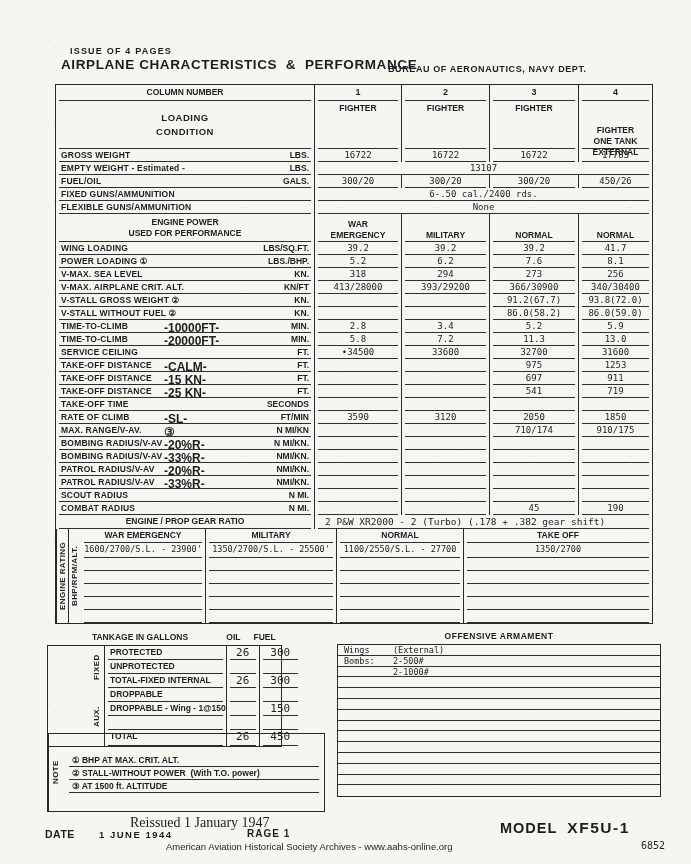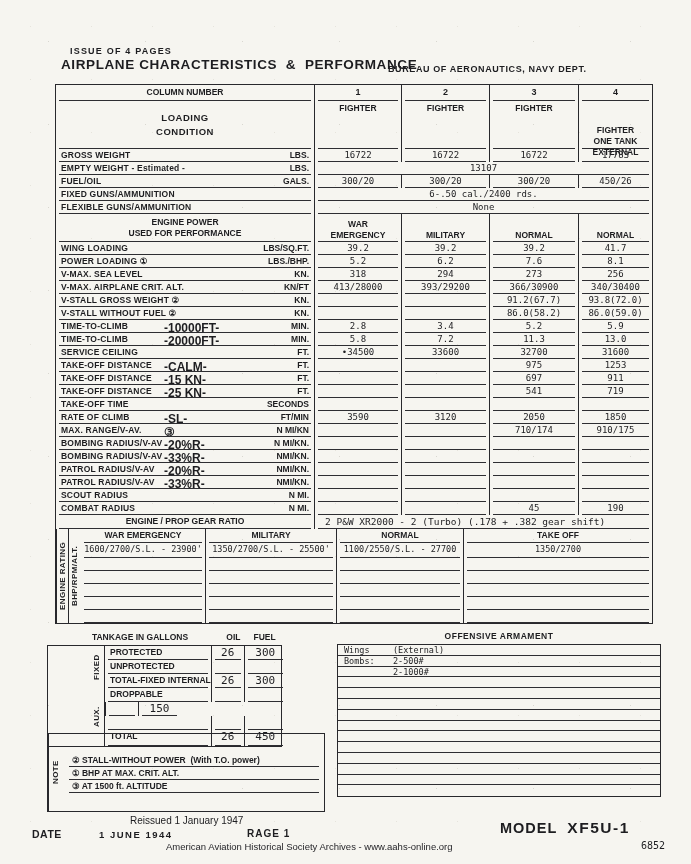--- a/index.html
+++ b/index.html
@@ -95,22 +95,22 @@
   .ab { position:absolute; left:55px; top:0; font-family:"DejaVu Sans Mono",monospace; font-size:8.5px; line-height:10px; }
 
   
   #note { position:absolute; left:47px; top:733px; width:278px; height:79px; border:1.5px solid #28282c; display:flex; }
   #nside { width:16px; border-right:1.2px solid #28282c; line-height:14px; }
   #nbody { flex:1; padding-top:20px; }
   .nrow { height:13px; margin:0 5px; border-bottom:1.1px solid #2e2e32; font-weight:700; font-size:8.5px;
           line-height:12px; padding-left:3px; white-space:pre; }
 
   
-  #reissue { left:130px; top:815px; font-family:Liberation Sans, sans-serif; font-size:10px; }
-  #dlab { left:32px; top:828px; font-size:10.5px; font-weight:700; letter-spacing:.5px; }
+  #reissue { left:130px; top:815px; font-family:Liberation Serif, serif; font-size:14px; }
+  #dlab { left:45px; top:828px; font-size:10.5px; font-weight:700; letter-spacing:.5px; }
   #dval { left:99px; top:829px; font-size:9.5px; font-weight:700; letter-spacing:1.5px; }
   #pnum { left:247px; top:828px; font-size:10px; font-weight:700; letter-spacing:1px; }
   #model { left:500px; top:819px; font-size:14.5px; font-weight:700; letter-spacing:1px; }
   #model .mv { font-size:15.5px; letter-spacing:1.5px; margin-left:10px; }
   #scannum { left:641px; top:840px; font-family:"DejaVu Sans Mono",monospace; font-size:10px; }
   #archive { left:166px; top:841px; font-size:9.5px; color:#26262a; }
 </style>
 </head>
 <body>
 
@@ -498,20 +498,21 @@
             <div class="tkl">TOTAL-FIXED INTERNAL</div>
             <div class="tko tkc">26</div>
             <div class="tkf tkc">300</div>
           </div>
         <div class="tkr">
             <div class="tkl">DROPPABLE</div>
             <div class="tko tkc"></div>
             <div class="tkf tkc"></div>
           </div>
         <div class="tkr">
+            <div class="tkl">DROPPABLE - Wing - 1@150</div>
             <div class="tko tkc"></div>
             <div class="tkf tkc">150</div>
           </div>
         <div class="tkr">
             <div class="tkl"></div>
             <div class="tko tkc"></div>
             <div class="tkf tkc"></div>
           </div>
         <div class="tkr tkT">
             <div class="tkl">TOTAL</div>
@@ -546,22 +547,22 @@
       <div class="al"></div>
       <div class="al"></div>
       <div class="al"></div>
       <div class="al"></div>
     </div>
   </div>
 
   <div id="note">
     <div id="nside" class="side">NOTE</div>
     <div id="nbody">
+      <div class="nrow">① BHP AT MAX. CRIT. ALT.</div>
       <div class="nrow">② STALL-WITHOUT POWER  (With T.O. power)</div>
-      <div class="nrow">① BHP AT MAX. CRIT. ALT.</div>
       <div class="nrow">③ AT 1500 ft. ALTITUDE</div>
     </div>
   </div>
 
   <div id="reissue" class="abs">Reissued 1 January 1947</div>
   <div id="dlab" class="abs">DATE</div>
   <div id="dval" class="abs">1 JUNE 1944</div>
   <div id="pnum" class="abs">RAGE 1</div>
   <div id="model" class="abs">
     <span>MODEL</span><span class="mv">XF5U-1</span>

